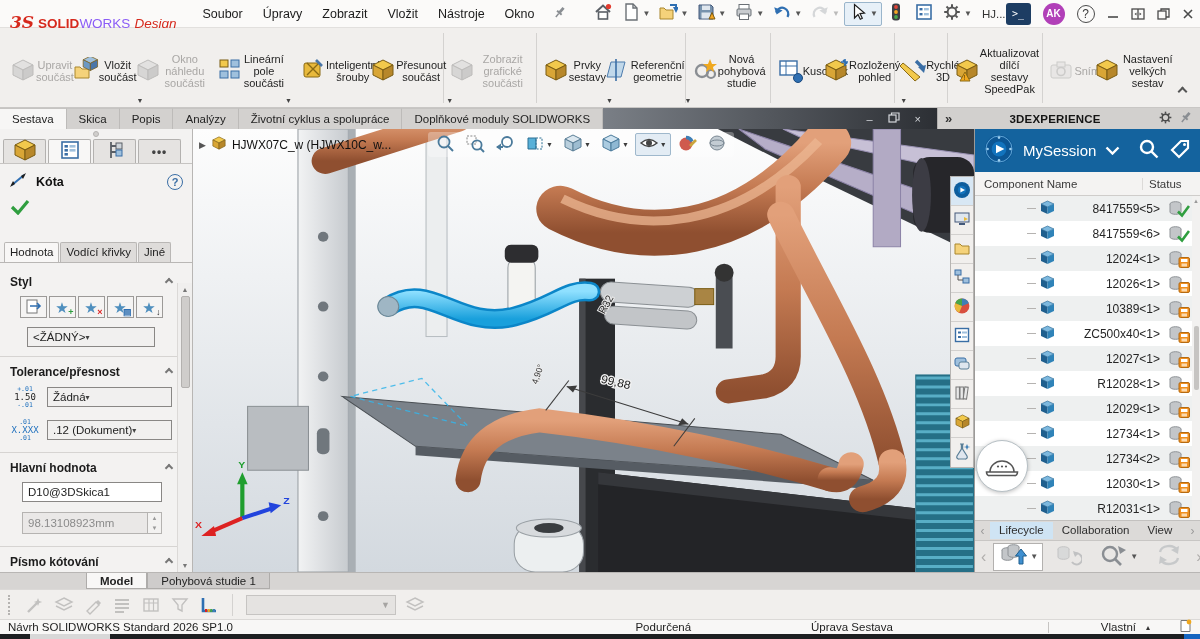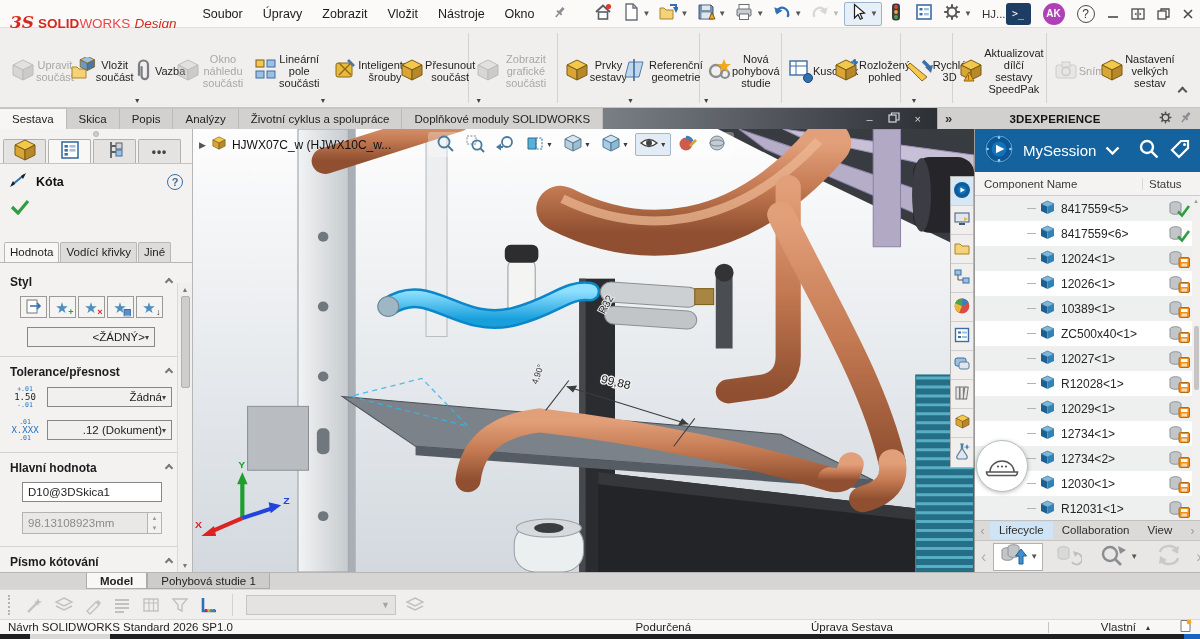--- a/index.html
+++ b/index.html
@@ -5,21 +5,21 @@
 * { margin:0; padding:0; box-sizing:border-box; }
 html,body { width:1200px; height:639px; overflow:hidden; }
 body { font-family:"Liberation Sans", sans-serif; font-size:12px; color:#222; background:#fff; }
 #app { width:1200px; height:639px; display:flex; flex-direction:column; }
 
 
 .menubar { height:28px; display:flex; align-items:center; background:#fbfaf9; border-bottom:1px solid #e2e0de; padding:0 6px; }
 .logo { display:flex; align-items:baseline; margin:16px 16px 0 4px; white-space:nowrap; }
 .logo .mark { font-style:italic; font-weight:bold; font-size:17px; color:#d6291d; margin-right:4px; font-family:"DejaVu Serif", serif; }
 .logo .b { font-weight:bold; color:#d6291d; font-size:13.5px; }
-.logo .r { color:#ef4444; font-size:13.5px; }
+.logo .r { color:#8b5cf6; font-size:13.5px; }
 .logo .d { color:#d6291d; font-size:13.5px; font-style:italic; margin-left:4px; }
 .menus { display:flex; height:100%; }
 .menu-item { padding:0 10px; display:flex; align-items:center; font-size:12.5px; color:#1b1b1b; cursor:default; }
 .pin-ico { margin:0 8px; }
 .qa-sep { width:1px; height:18px; background:#d8d6d4; margin:0 7px; }
 .qa-wrap { display:flex; align-items:center; }
 .qa-btn { display:flex; align-items:center; height:24px; padding:0 3px; border:1px solid transparent; border-radius:2px; }
 .qa-btn.active { border-color:#9ab5cb; background:#e7f0f8; }
 .qa-btn.disabled { opacity:.38; }
 .qa-caret { font-size:8px; color:#555; margin-left:2px; }
@@ -68,21 +68,21 @@
 .pm-vtab { padding:3px 5px 4px; font-size:11.5px; background:#dedcda; border:1px solid #b9b7b5; border-bottom:none; margin-right:1px; color:#222; border-radius:2px 2px 0 0; white-space:nowrap; }
 .pm-vtab.active { background:#f8f7f6; }
 .pm-body { flex:1; padding:12px 20px 0 10px; overflow:hidden; position:relative; }
 .pm-sec-h { display:flex; align-items:center; font-weight:bold; font-size:12px; color:#1c1c1c; margin-bottom:7px; }
 .pm-sec-h .chev-up-s { margin-left:auto; width:6px; height:6px; border-color:#777; }
 .pm-divider { height:1px; background:#d6d4d2; margin:9px -20px 8px -10px; }
 .style-stars { display:flex; gap:2px; justify-content:center; margin-bottom:9px; }
 .star-btn { width:27px; height:22px; border:1px solid #9c9a98; background:#f5f4f3; display:flex; align-items:center; justify-content:center; position:relative; }
 .star-glyph { color:#4f8fbe; font-size:15px; line-height:15px; }
 .star-badge { position:absolute; right:1px; bottom:0; font-size:9px; font-weight:bold; line-height:9px; }
-.pm-select { height:20px; border:1px solid #898785; background:#f1f0ef; display:flex; align-items:center; justify-content:flex-end; padding:0 5px; font-size:11.5px; color:#222; }
+.pm-select { height:20px; border:1px solid #898785; background:#f1f0ef; display:flex; align-items:center; justify-content:flex-start; padding:0 5px; font-size:11.5px; color:#222; }
 .pm-select .sel-caret { font-size:8px; color:#444; }
 .style-select { width:128px; margin:0 auto 2px; }
 .tol-row { display:flex; align-items:center; gap:7px; margin-bottom:11px; }
 .tol-ico { width:30px; text-align:center; font-family:"DejaVu Sans Mono", monospace; }
 .tol-ico .t { display:block; font-size:6.5px; line-height:6.5px; color:#1d6fbd; }
 .tol-ico .m { display:block; font-size:9px; line-height:9px; color:#222; }
 .tol-row .pm-select { flex:1; }
 .pm-input { height:20px; border:1px solid #898785; background:#fff; font-size:11.5px; display:flex; align-items:center; padding:0 5px; width:140px; margin:2px 0 10px 12px; }
 .pm-spin { display:flex; width:140px; margin-left:12px; }
 .pm-spin .val { flex:1; height:22px; border:1px solid #b5b3b1; background:#eae8e7; color:#8b8b8b; font-size:11.5px; display:flex; align-items:center; padding:0 5px; }
@@ -112,21 +112,21 @@
 .dx-session { height:43px; background:#14639e; display:flex; align-items:center; padding:0 9px; gap:9px; flex:none; }
 .dx-session .label { color:#fff; font-size:15px; white-space:nowrap; overflow:hidden; }
 .dx-session .spacer { flex:1; }
 .dx-cols { height:24px; display:flex; align-items:center; background:#f4f3f2; border-bottom:1px solid #cfcdcb; font-size:11.5px; color:#3a3a3a; flex:none; }
 .dx-cols .c1 { flex:1; padding-left:9px; }
 .dx-cols .c2 { width:58px; border-left:1px solid #dcdad8; padding-left:6px; }
 .dx-rows { flex:1; overflow:hidden; position:relative; }
 .dx-row { height:25px; display:flex; align-items:center; font-size:12px; color:#262626; }
 .dx-row.alt { background:#eef0f0; }
 .dx-row .dash { width:9px; height:1px; background:#b5b3b1; margin:0 4px 0 52px; flex:none; }
-.dx-row .nm { margin-left:6px; white-space:nowrap; overflow:hidden; flex:1; }
+.dx-row .nm { margin-left:6px; white-space:nowrap; overflow:hidden; flex:1;text-align:right; }
 .dx-row .st { width:40px; flex:none; display:flex; justify-content:flex-end; padding-right:10px; }
 .dx-scroll { position:absolute; right:0; top:0; bottom:0; width:8px; background:#f2f1f0; display:flex; flex-direction:column; align-items:center; }
 .dx-scroll .a { font-size:6px; color:#999; padding:2px 0; }
 .dx-scroll .th { width:5px; height:64px; background:#c6c4c2; border-radius:2px; margin-top:120px; }
 .helmet-bubble { position:absolute; left:1px; top:311px; width:52px; height:52px; border-radius:50%; background:#fff; border:1px solid #b7c0c5; box-shadow:0 1px 4px rgba(0,0,0,.25); display:flex; align-items:center; justify-content:center; z-index:3; }
 .dx-foot-tabs { height:20px; display:flex; align-items:center; background:#dcdad8; border-top:1px solid #c3c1bf; font-size:11.5px; color:#2e2e2e; flex:none; }
 .ft-chev { width:15px; text-align:center; color:#9a9a9a; font-size:12px; }
 .ft-tab { padding:2px 9px 3px; white-space:nowrap; }
 .ft-tab.active { background:#cfe4f4; }
 .dx-foot-bar { height:32px; background:#e9e7e5; border-top:1px solid #c8c6c4; display:flex; align-items:center; padding:0 2px; gap:3px; flex:none; }
@@ -330,29 +330,20 @@
             <path d="M2 10 L2 21 L16 21 L16 12 L9 12 L7 10 Z" fill="#f5d27a" stroke="#a9862c"></path>
             <g transform="translate(8,-3) scale(.72)">
               <polygon points="13,3 23,8 13,13 3,8" fill="#9fc0dd" stroke="#7a5c13" stroke-width="1"></polygon>
   <polygon points="3,8 13,13 13,23 3,18" fill="#6b98c4" stroke="#7a5c13" stroke-width="1"></polygon>
   <polygon points="23,8 13,13 13,23 23,18" fill="#4a76a8" stroke="#7a5c13" stroke-width="1"></polygon>
             </g>
           </svg>
         </span>
     <span class="cmd-label">Vložit součást</span>
     <span class="cmd-caret">▼</span>
-  </div>
-      <div class="cmd-btn">
-    <span class="cmd-ico">
-          <svg width="26" height="26" viewBox="0 0 26 26" xmlns="http://www.w3.org/2000/svg">
-            <path d="M10 18 V8 a4.5 4.5 0 0 1 9 0 V19 a3.2 3.2 0 0 1 -6.4 0 V10" fill="none" stroke="#7a7e83" stroke-width="2.2" stroke-linecap="round"></path>
-          </svg>
-        </span>
-    <span class="cmd-label">Vazba</span>
-
   </div>
       <div class="cmd-btn disabled">
     <span class="cmd-ico">
           <svg width="26" height="26" viewBox="0 0 26 26" xmlns="http://www.w3.org/2000/svg">
             <polygon points="13,3 23,8 13,13 3,8" fill="#f2c94c" stroke="#7a5c13" stroke-width="1"></polygon>
   <polygon points="3,8 13,13 13,23 3,18" fill="#d9a636" stroke="#7a5c13" stroke-width="1"></polygon>
   <polygon points="23,8 13,13 13,23 23,18" fill="#b7872a" stroke="#7a5c13" stroke-width="1"></polygon>
           </svg>
         </span>
     <span class="cmd-label">Okno náhledu součásti</span>

